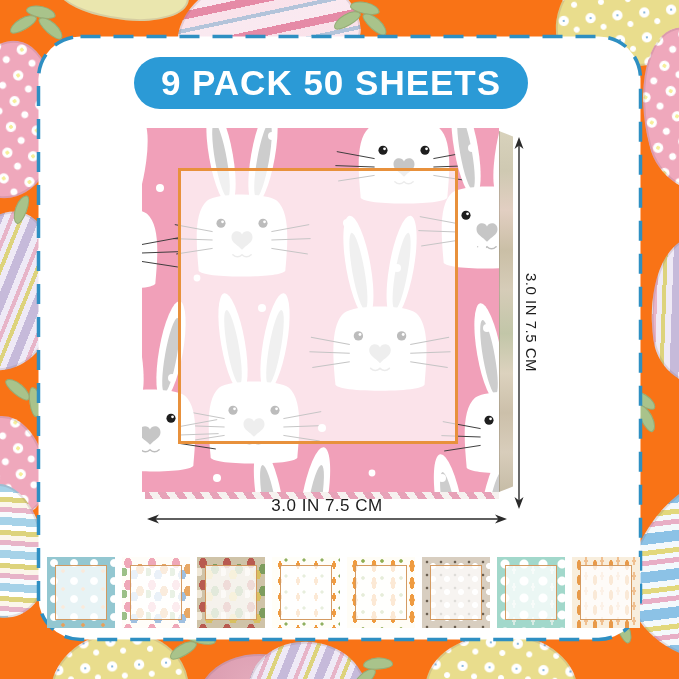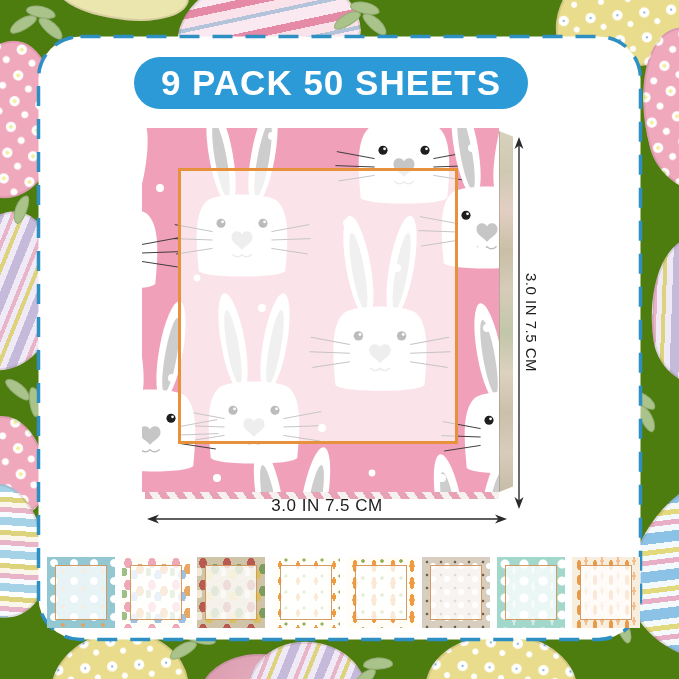--- a/index.html
+++ b/index.html
@@ -1,17 +1,17 @@
 <!DOCTYPE html>
 <html><head>
 <meta charset="utf-8">
 <style>
   html,body{margin:0;padding:0;}
   body{font-family:"Liberation Sans", sans-serif;background:#ffffff;}
-  .stage{position:relative;width:679px;height:679px;overflow:hidden;background:#4d7c0f;}
+  .stage{position:relative;width:679px;height:679px;overflow:hidden;background:#f97316;}
 
   
   .egg{position:absolute;border-radius:52% 48% 46% 54% / 64% 62% 38% 36%;
        box-shadow:inset 0 0 0 2px rgba(130,95,105,0.18);}
   .flowers-pink{background-color:#efa8bc;
     background-image:
       radial-gradient(circle at 8px 8px, #f6ee9a 1.6px, #ffffff 1.6px 4.6px, rgba(255,255,255,0) 5.6px),
       radial-gradient(circle at 20px 20px, #ffffff 3px, rgba(255,255,255,0) 4px);
     background-size:26px 26px;}
   .flowers-yellow{background-color:#e9dd8d;

